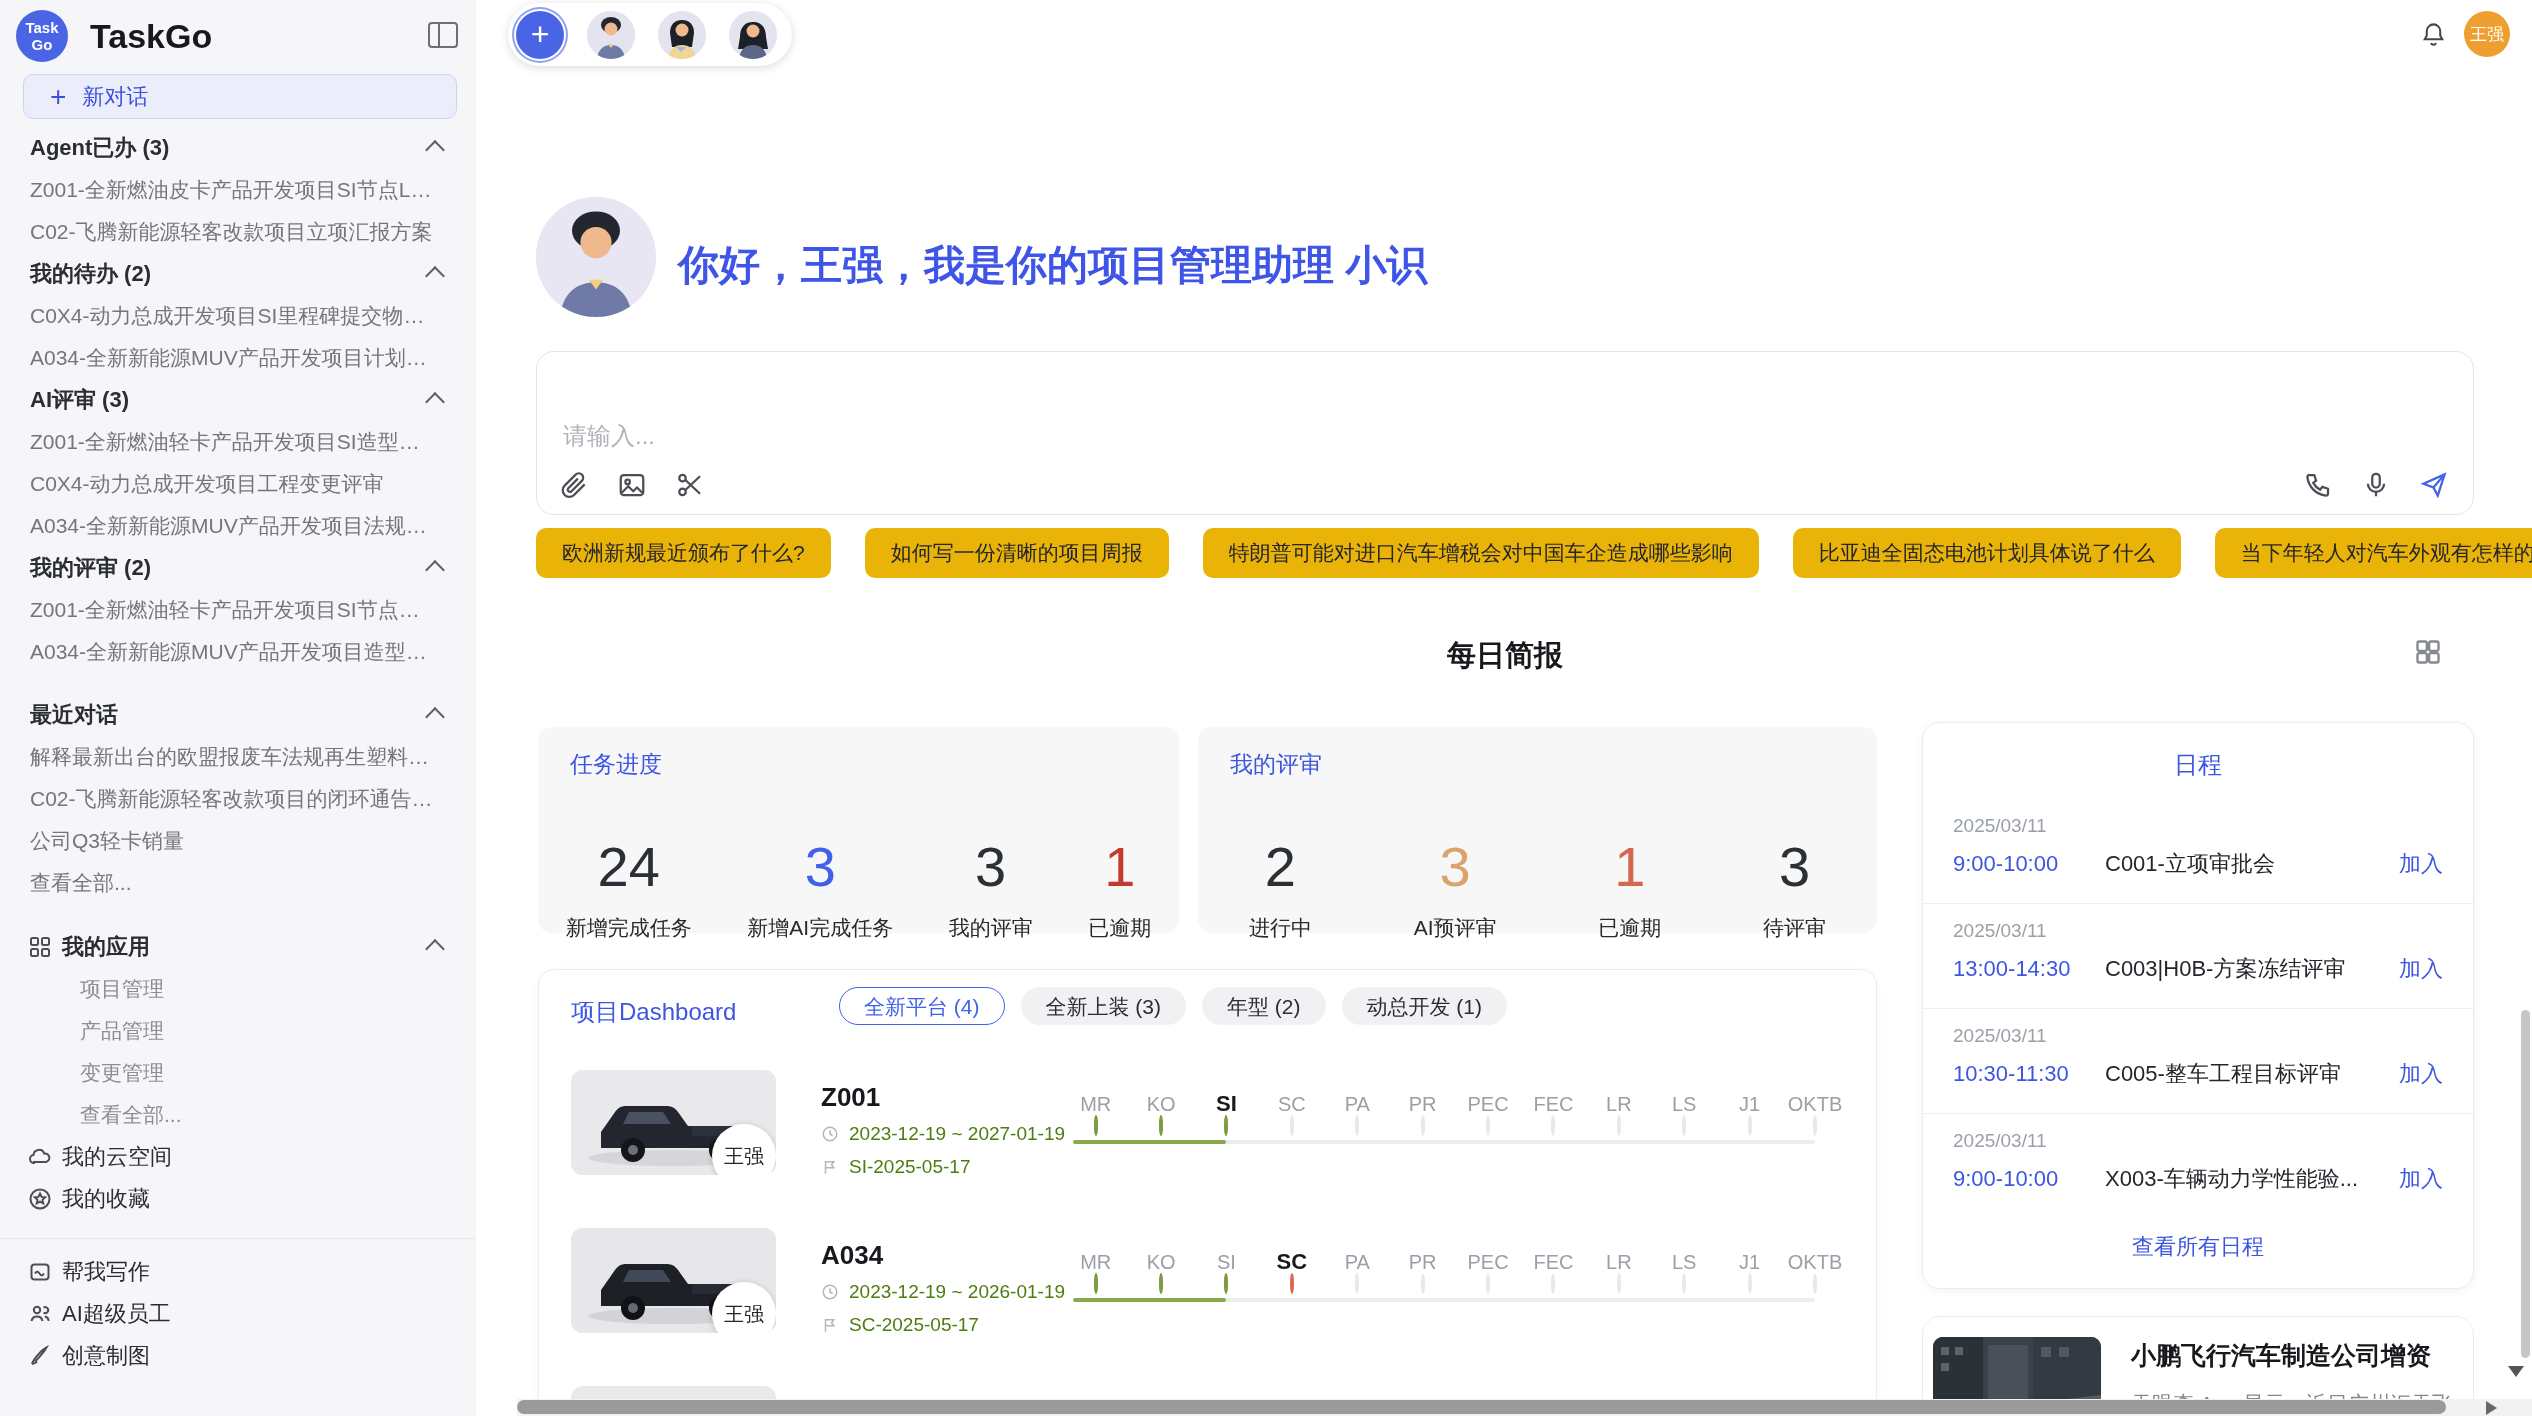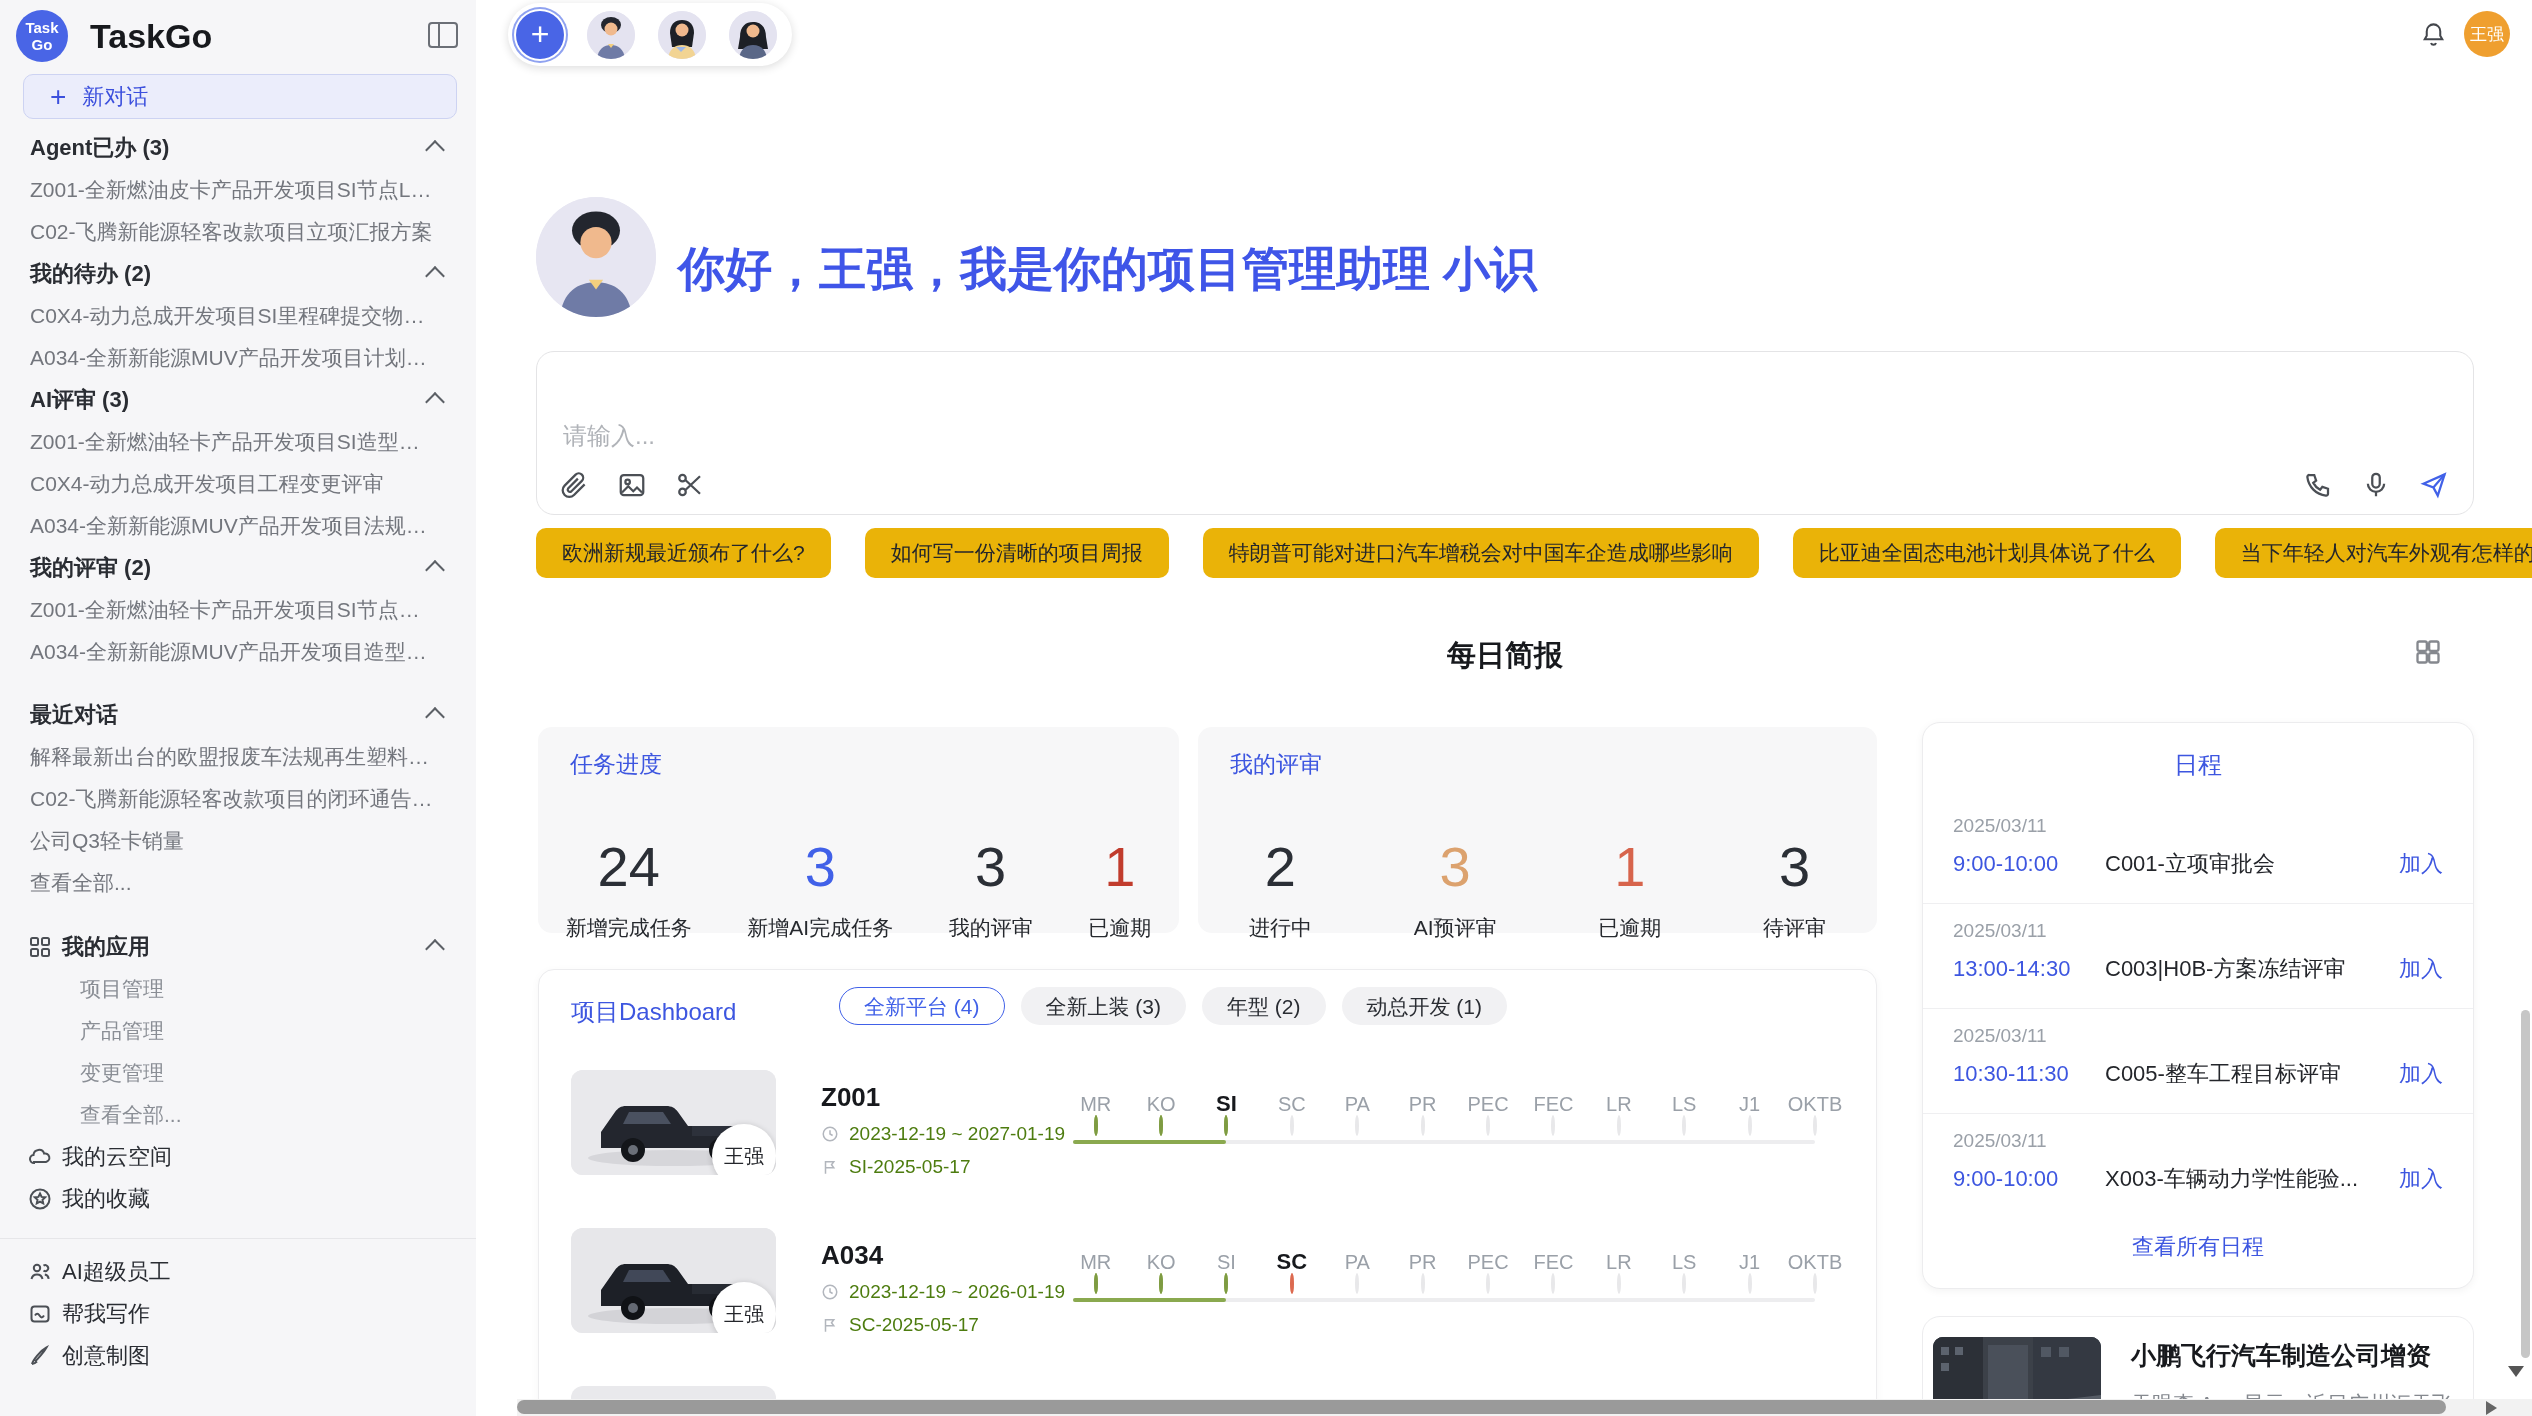--- a/index.html
+++ b/index.html
@@ -35,21 +35,21 @@
   .pcirc{width:48px;height:48px;border-radius:50%;flex:0 0 auto;overflow:hidden;}
   .plusbtn{background:#4965e6;color:#fff;display:flex;align-items:center;justify-content:center;font-size:32px;
     box-shadow:0 0 0 2px #fff,0 0 0 4px #8fa2f0;}
   .av-illu{background:#e4e3f0;}
   .bell{position:absolute;left:2420px;top:21px;width:27px;height:27px;color:#43464c;}
   .user-av{position:absolute;left:2464px;top:11px;width:46px;height:46px;border-radius:50%;background:#ef9f2f;
     color:#fff;font-size:17px;display:flex;align-items:center;justify-content:center;}
 
   
   .greet-av{position:absolute;left:536px;top:197px;width:120px;height:120px;border-radius:50%;overflow:hidden;background:#e7e6f2;}
-  .greet-text{position:absolute;left:678px;top:238px;font-size:47px;font-weight:700;color:#3f55e8;}
+  .greet-text{position:absolute;left:678px;top:238px;font-size:41px;font-weight:700;color:#3f55e8;}
 
   
   .composer{position:absolute;left:536px;top:351px;width:1938px;height:164px;border:1.5px solid #e4e4e6;border-radius:18px;
     background:#fff;box-sizing:border-box;}
   .placeholder{position:absolute;left:26px;top:68px;font-size:24px;color:#b0b3b8;}
   .c-ico{width:30px;height:30px;color:#4b4f55;cursor:pointer;}
   .c-left{position:absolute;left:22px;bottom:14px;display:flex;gap:28px;}
   .c-right{position:absolute;right:24px;bottom:14px;display:flex;gap:28px;align-items:center;}
   .c-send{color:#4161e8;}
 
@@ -211,36 +211,36 @@
             </svg>
           </span>
         <span>我的收藏</span>
       </div>
 
       <div class="sdivider"></div>
 
       <div class="srow app-row">
         <span class="aicon">
             <svg viewBox="0 0 24 24" fill="none" stroke="currentColor" stroke-width="2">
+              <rect x="3.5" y="4.5" width="17" height="15" rx="3"></rect>
+              <path d="M7 13.5c1.5-2.5 3-2.5 4.5 0s3 2.5 4.5 0"></path>
+            </svg>
+          </span>
+        <span>帮我写作</span>
+      </div>
+      <div class="srow app-row">
+        <span class="aicon">
+            <svg viewBox="0 0 24 24" fill="none" stroke="currentColor" stroke-width="2">
               <circle cx="9" cy="8" r="3.2"></circle>
               <path d="M3.5 19c.6-3 2.8-4.6 5.5-4.6s4.9 1.6 5.5 4.6"></path>
               <path d="M15.5 5.7a3 3 0 110 5"></path>
               <path d="M16.8 14.6c2.2.4 3.5 1.9 3.9 4.2"></path>
             </svg>
           </span>
         <span>AI超级员工</span>
-      </div>
-      <div class="srow app-row">
-        <span class="aicon">
-            <svg viewBox="0 0 24 24" fill="none" stroke="currentColor" stroke-width="2">
-              <rect x="3.5" y="4.5" width="17" height="15" rx="3"></rect>
-              <path d="M7 13.5c1.5-2.5 3-2.5 4.5 0s3 2.5 4.5 0"></path>
-            </svg>
-          </span>
-        <span>帮我写作</span>
       </div>
       <div class="srow app-row">
         <span class="aicon">
             <svg viewBox="0 0 24 24" fill="none" stroke="currentColor" stroke-width="2">
               <path d="M4 20c1-4 8-13 14.5-16.5C16 8 9.5 15.5 7 17.5"></path>
               <path d="M4 20c2-.3 3.5-1 5-2.5"></path>
             </svg>
           </span>
         <span>创意制图</span>
       </div>

